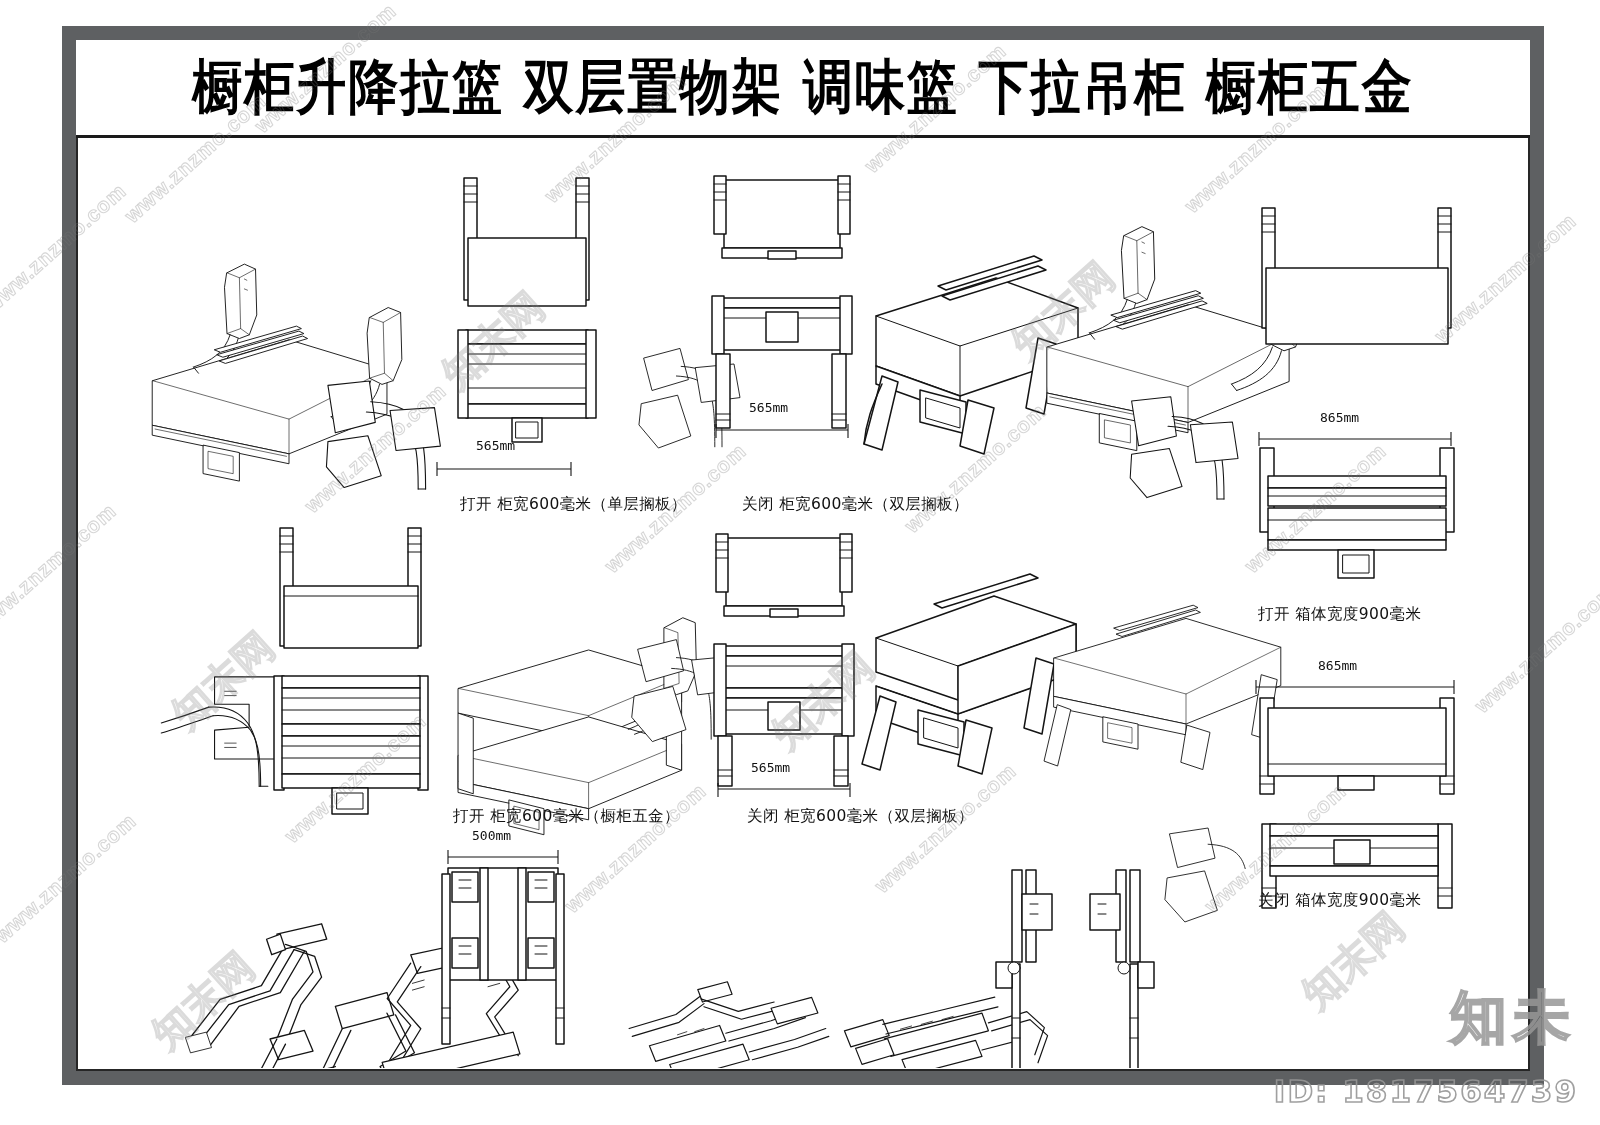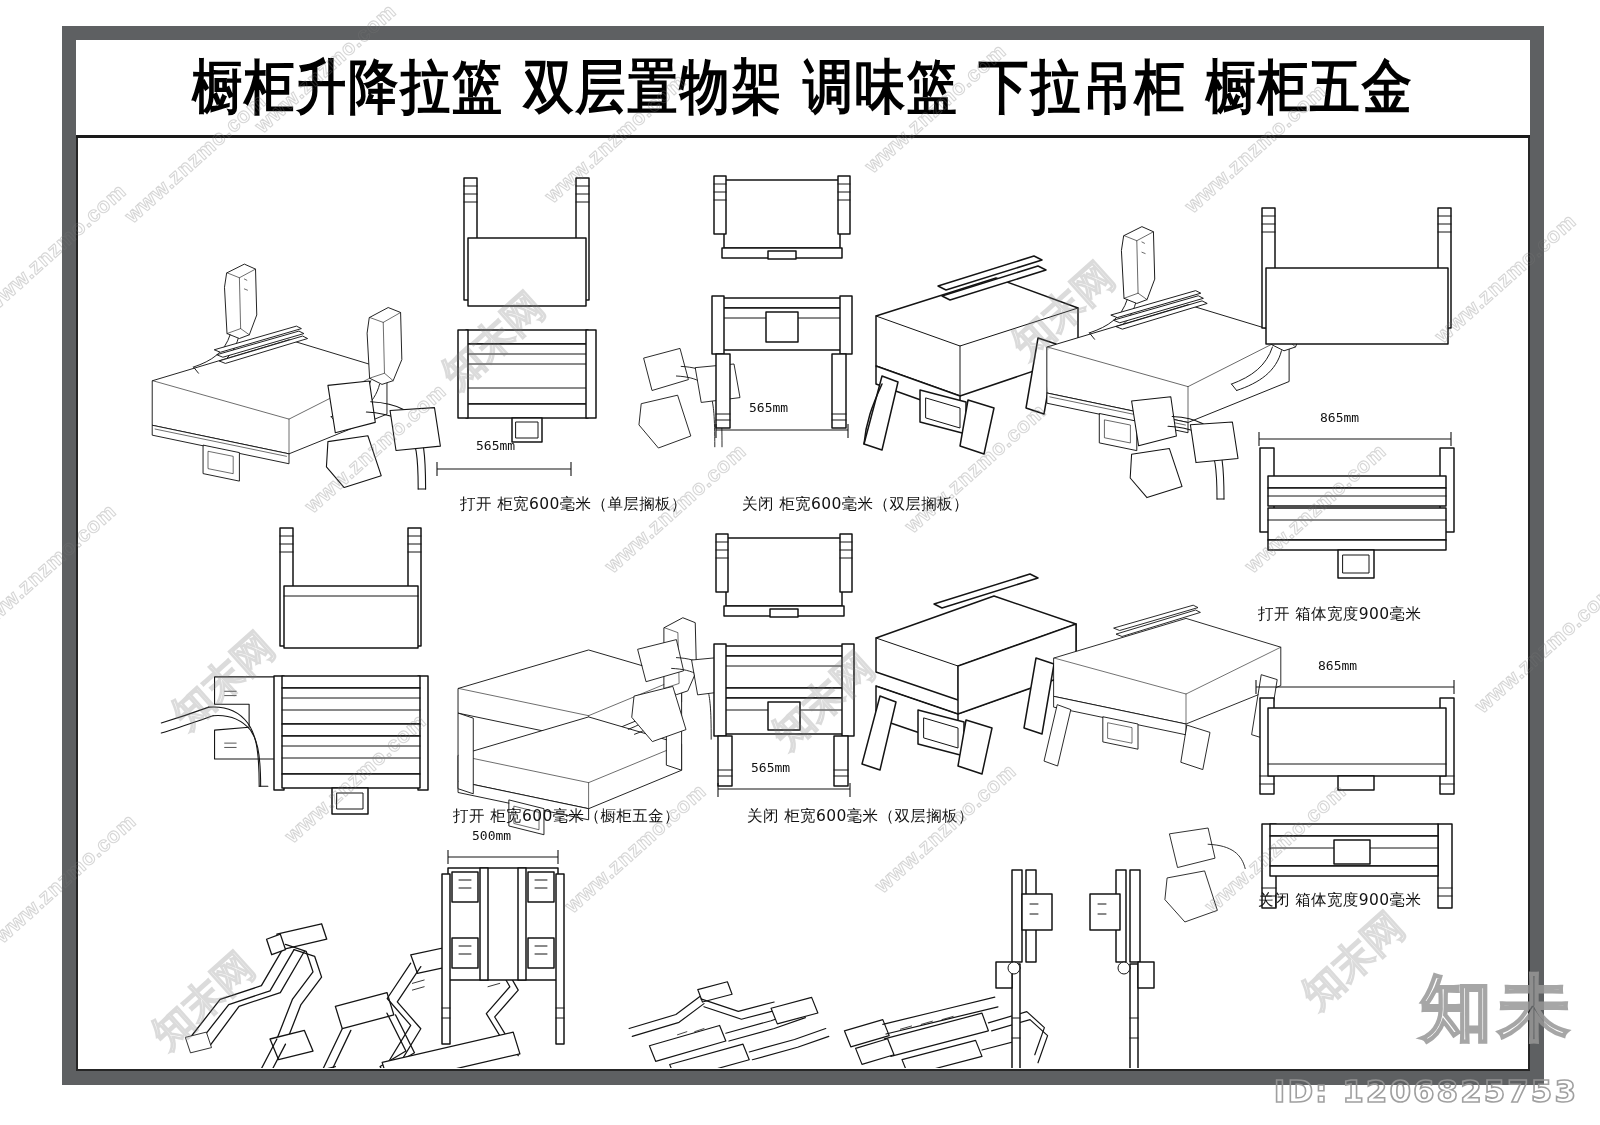--- a/index.html
+++ b/index.html
@@ -111,21 +111,21 @@
     transform: rotate(-42deg);
     transform-origin: left top;
     white-space: nowrap;
   }
 
   
   .brand {
     position: absolute;
     right: 24px; bottom: 68px;
     font-family: "DejaVu Sans", sans-serif;
-    font-size: 72px;
+    font-size: 57px;
     font-weight: 700;
     color: rgba(0,0,0,0);
     -webkit-text-stroke: 2px rgba(150,150,150,0.85);
     letter-spacing: 6px;
     z-index: 60;
   }
   .idtag {
     position: absolute;
     right: 22px; bottom: 16px;
     font-family: "DejaVu Sans", sans-serif;
@@ -624,15 +624,15 @@
 
     <div class="wm-cn" style="left:160px;  top:700px;">知末网</div>
     <div class="wm-cn" style="left:430px;  top:360px;">知末网</div>
     <div class="wm-cn" style="left:760px;  top:720px;">知末网</div>
     <div class="wm-cn" style="left:1000px; top:330px;">知末网</div>
     <div class="wm-cn" style="left:1290px; top:980px;">知末网</div>
     <div class="wm-cn" style="left:140px;  top:1020px;">知末网</div>
   </div>
 
   <div class="brand">知未</div>
-  <div class="idtag">ID: 1206825753</div>
+  <div class="idtag">ID: 1817564739</div>
 
 </div>
 
 </body></html>

